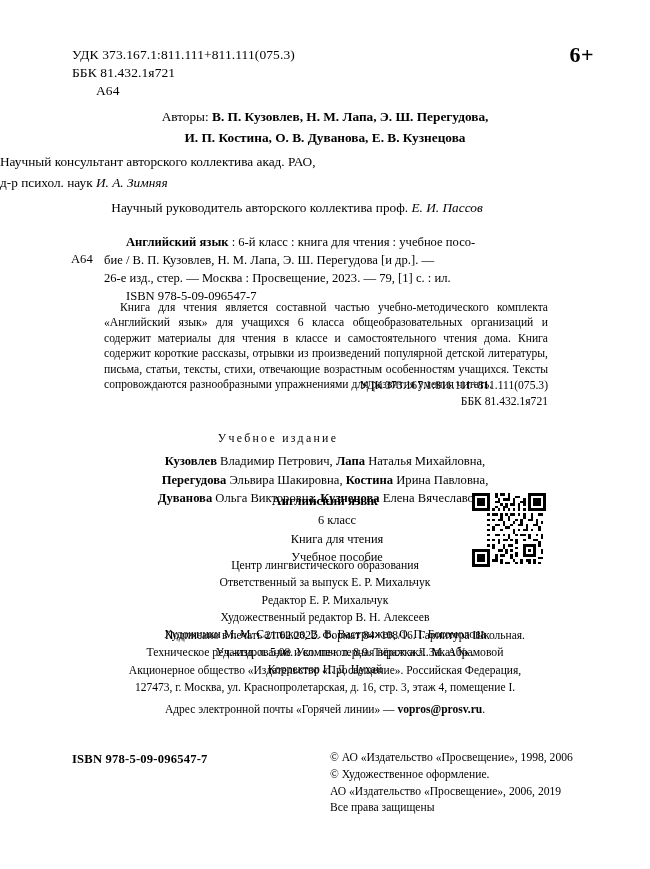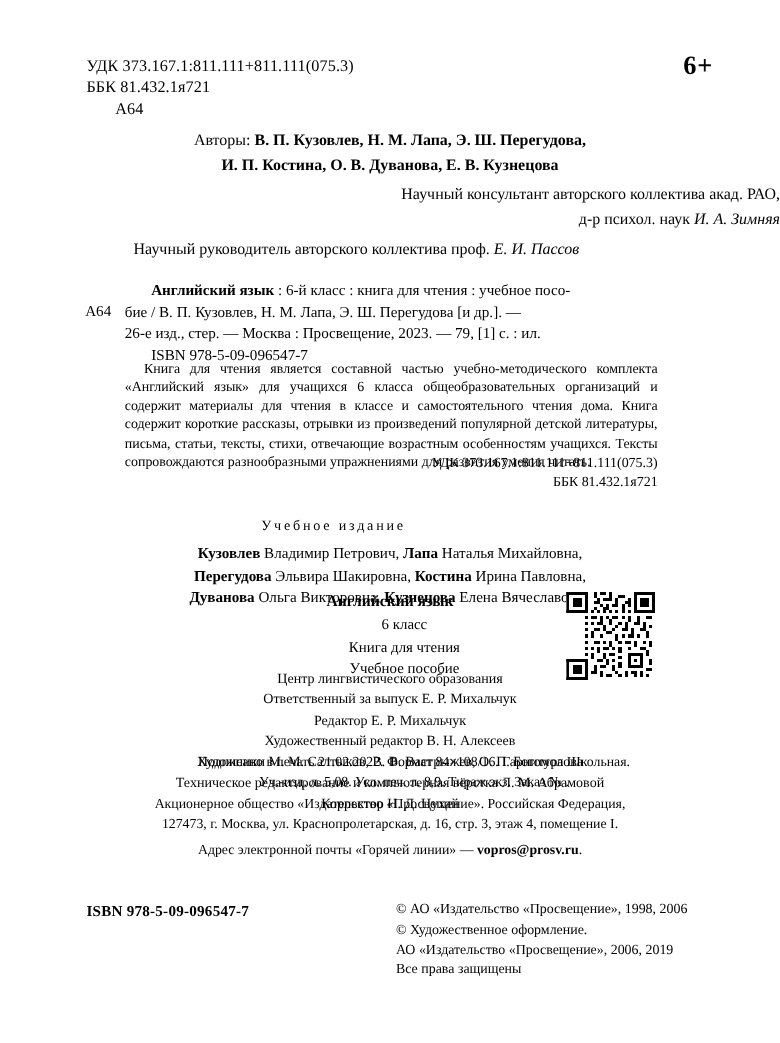--- a/index.html
+++ b/index.html
@@ -59,21 +59,21 @@
     font-size: 13.3px;
     line-height: 1.55;
   }
   .authors b { font-weight: bold; }
 
   .consultant {
     position: absolute;
     top: 152px;
     left: 0;
     width: 650px;
-    text-align: right;
+    text-align: left;
     font-size: 13.3px;
     line-height: 1.55;
   }
   .supervisor {
     position: absolute;
     top: 200px;
     left: 0;
     width: 594px;
     text-align: center;
     font-size: 13.3px;

